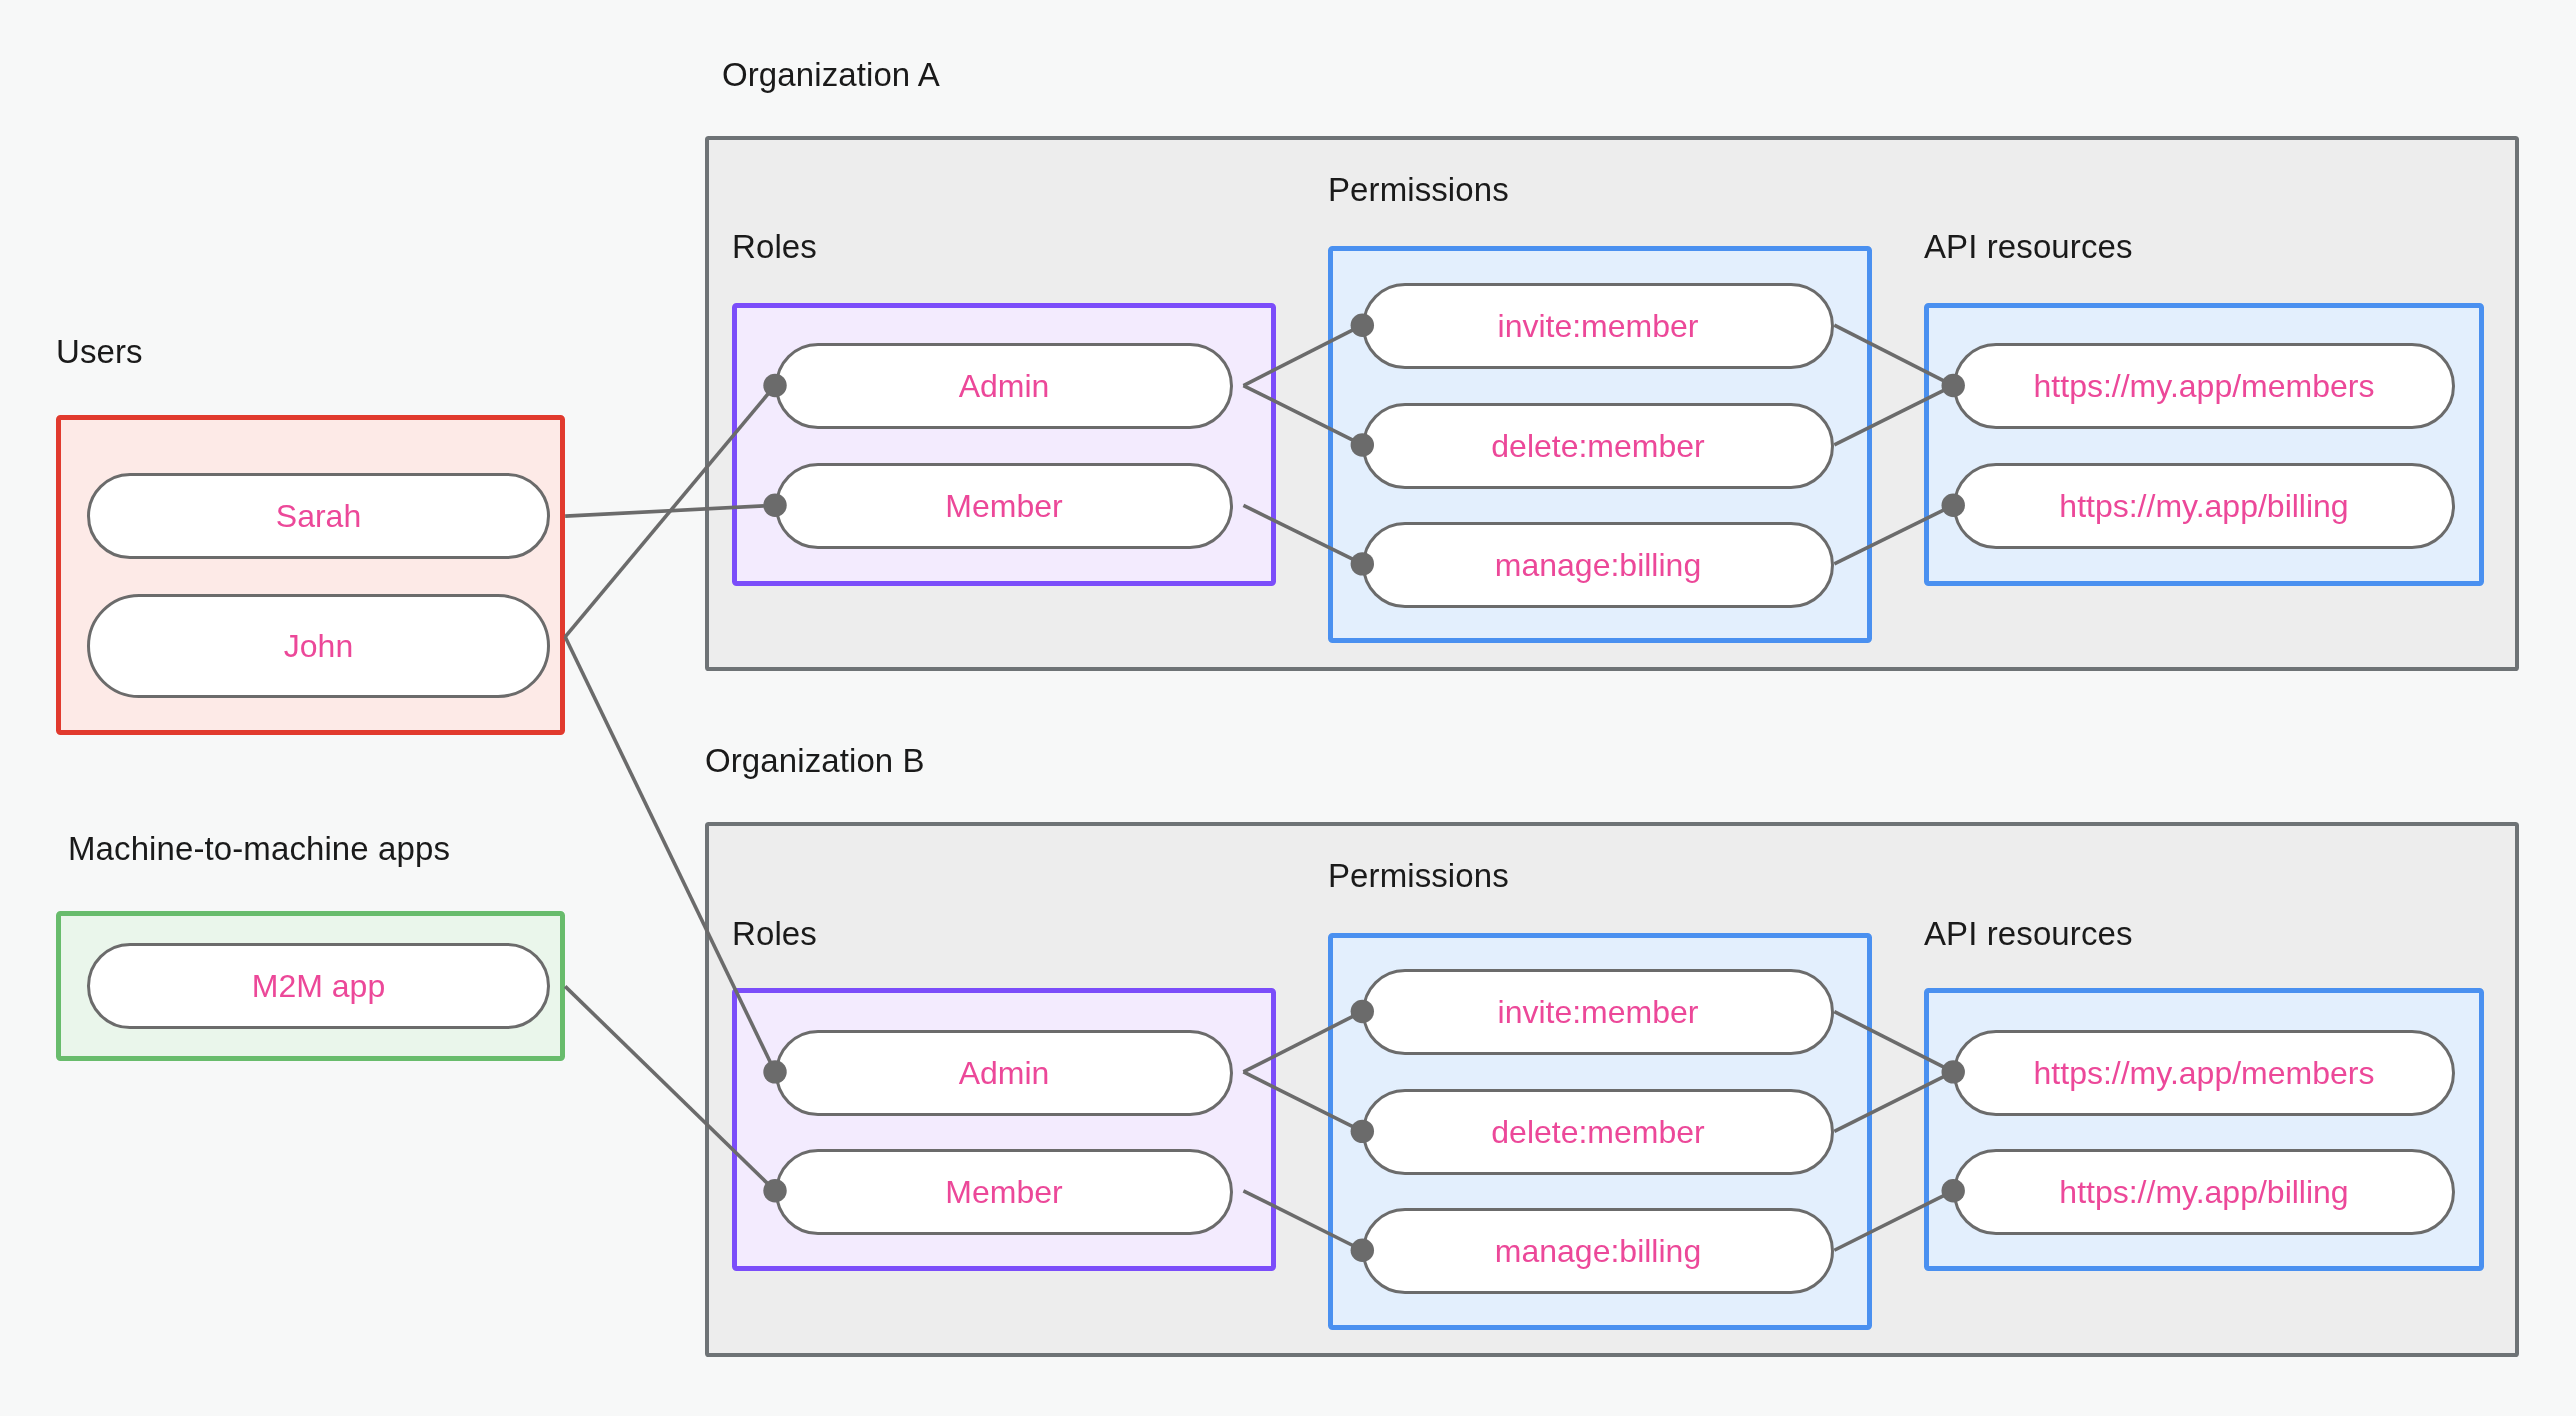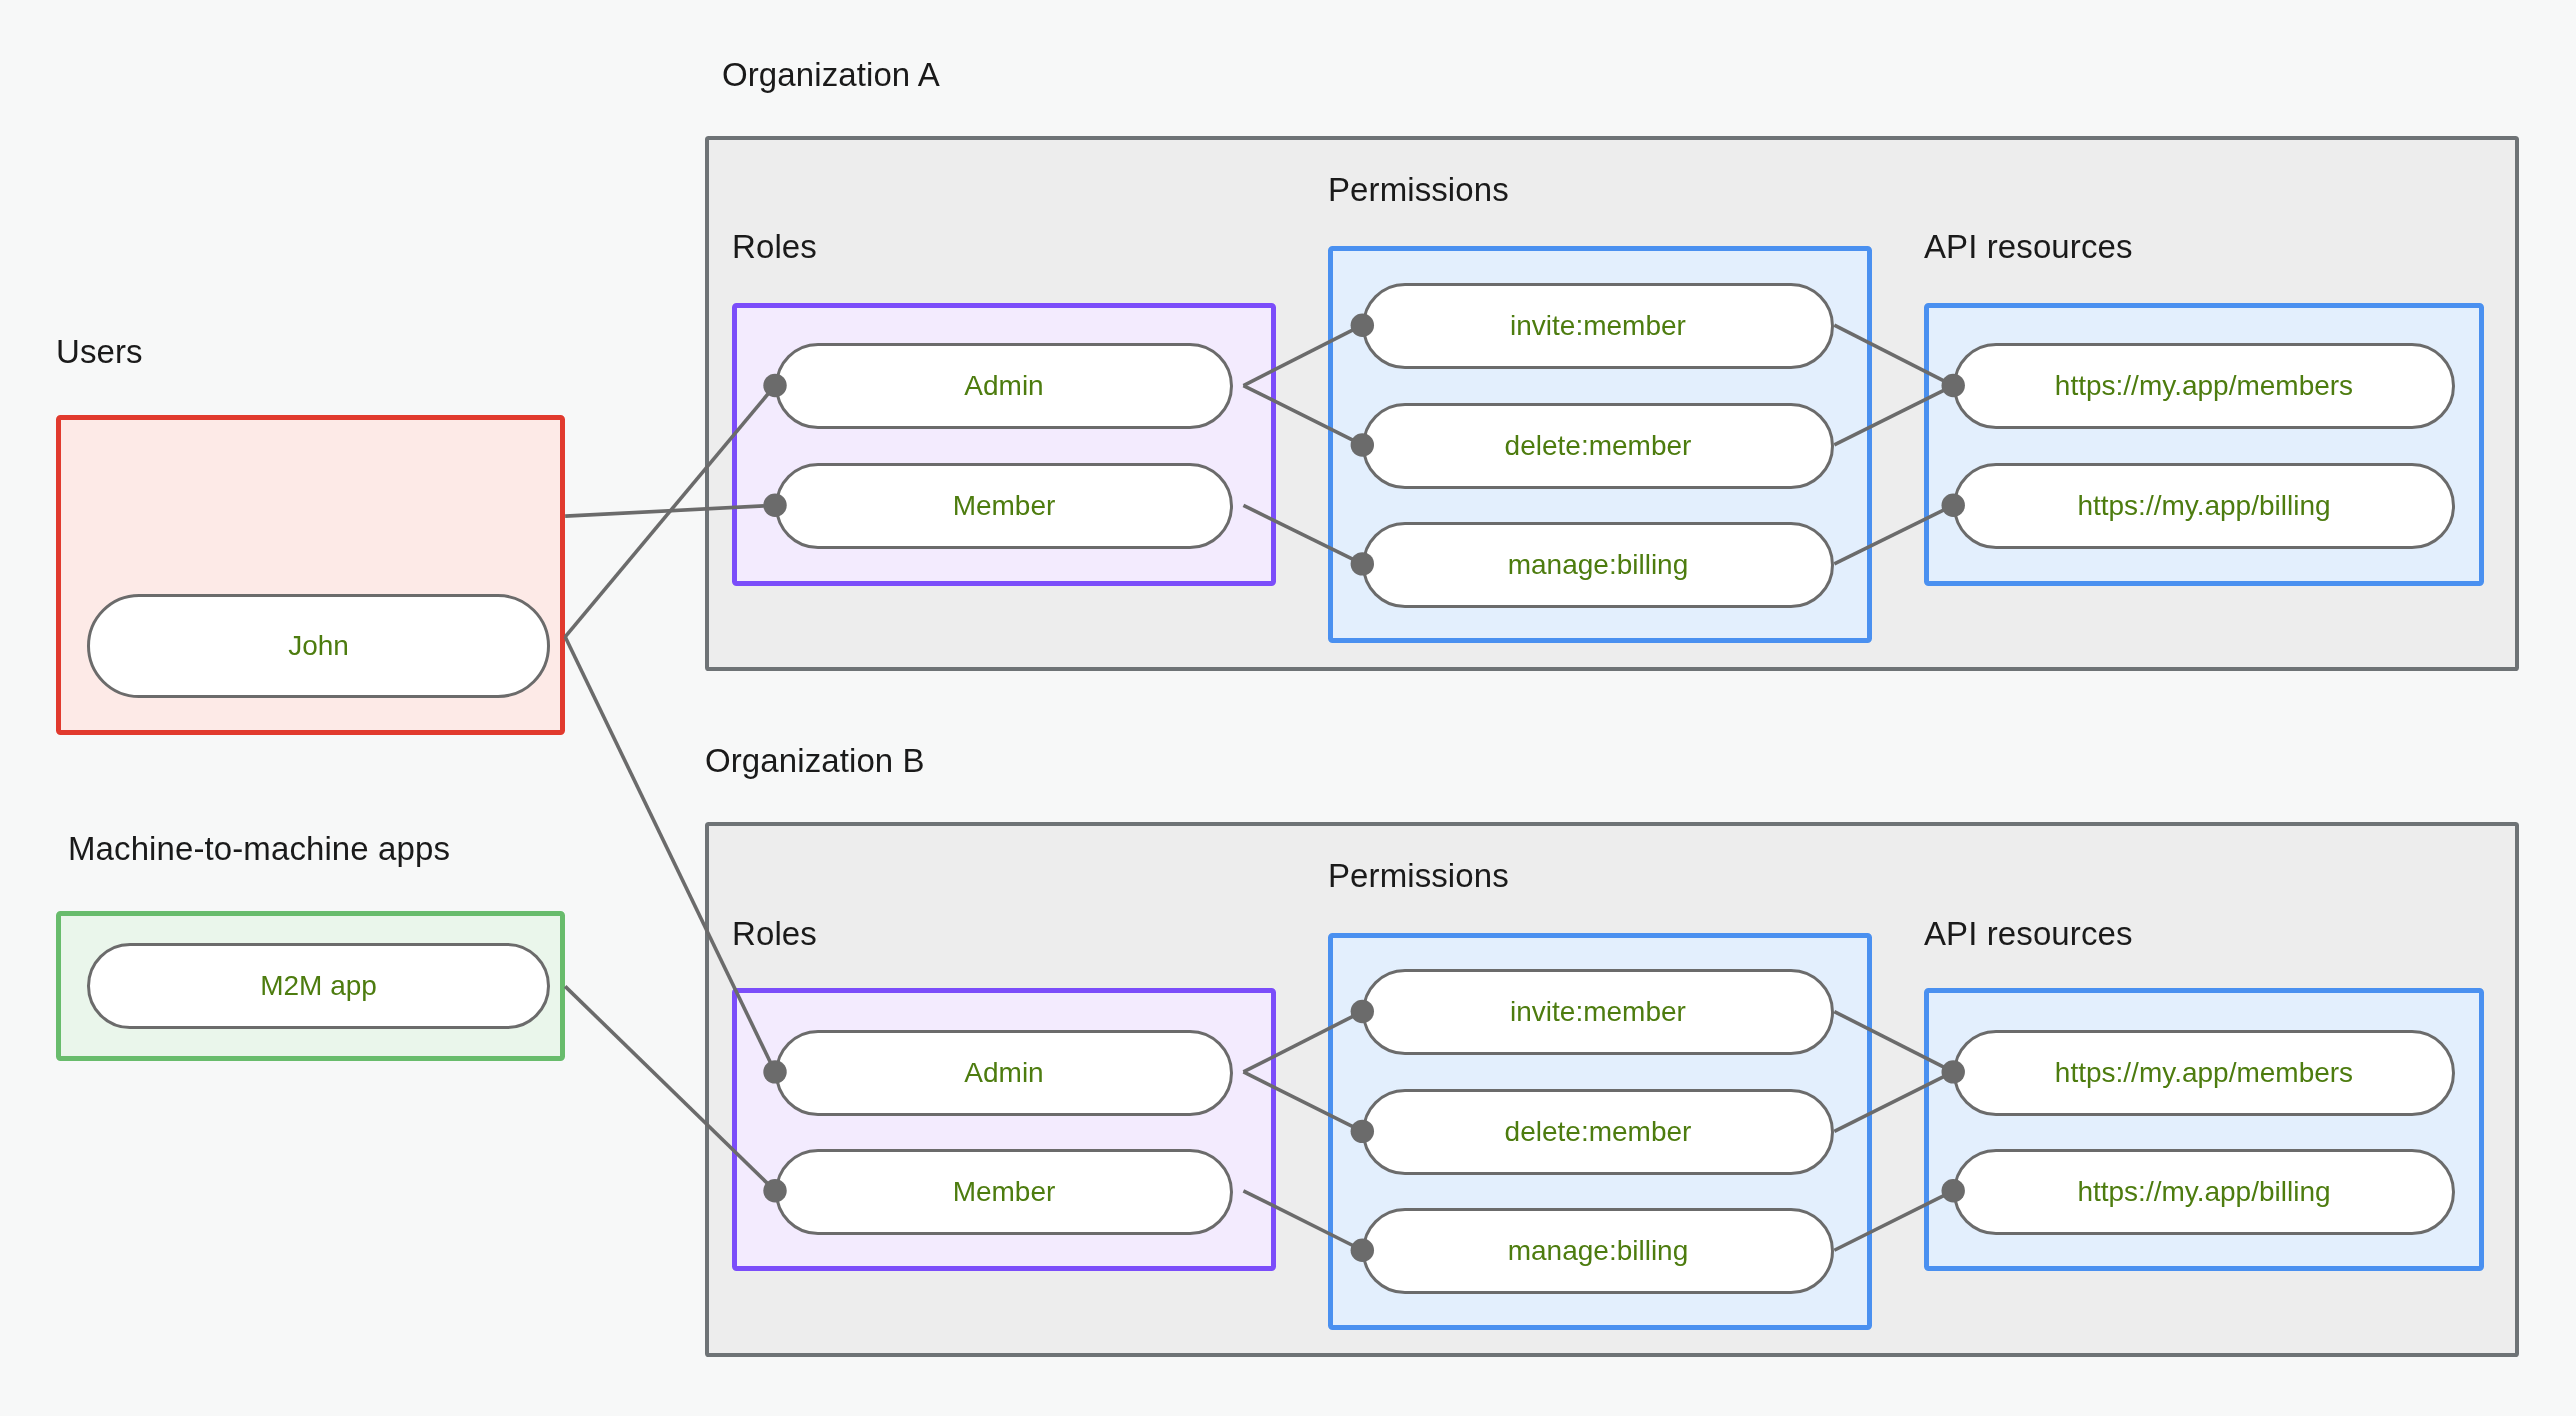--- a/index.html
+++ b/index.html
@@ -50,22 +50,22 @@
   .frame-perms   { background: #E3EFFD; border: 5.4px solid #4A90F0; }
   .frame-api     { background: #E3EFFD; border: 5.4px solid #4A90F0; }
   .node {
     position: absolute;
     background: #FFFFFF;
     border: 3.6px solid #6B6B6B;
     border-radius: 900px;
     display: flex;
     align-items: center;
     justify-content: center;
-    font-size: 28px;
-    color: #4d7c0f;
+    font-size: 32px;
+    color: #ec4899;
     white-space: nowrap;
     z-index: 4;
   }
 </style>
 </head>
 <body>
 
 <div id="canvas">
 
   <svg id="edge-layer" viewBox="0 0 2859 1572" width="2576" height="1416" xmlns="http://www.w3.org/2000/svg">
@@ -116,20 +116,23 @@
 
       <circle cx="2168" cy="1190" r="13"></circle>
       <circle cx="2168" cy="1322" r="13"></circle>
     </g>
   </svg>
 
   <div class="group-label" style="left:56px; top:333px;">Users</div>
 
   <div class="inner-frame frame-users" style="left:56px; top:415px; width:509px; height:320px;"></div>
 
+  <div class="node" style="left:87px; top:473px; width:463px; height:86px;">
+    <span>Sarah</span>
+  </div>
   <div class="node" style="left:87px; top:594px; width:463px; height:104px;">
     <span>John</span>
   </div>
 
   <div class="group-label" style="left:68px; top:830px;">Machine-to-machine apps</div>
 
   <div class="inner-frame frame-m2m" style="left:56px; top:911px; width:509px; height:150px;"></div>
 
   <div class="node" style="left:87px; top:943px; width:463px; height:86px;">
     <span>M2M app</span>

